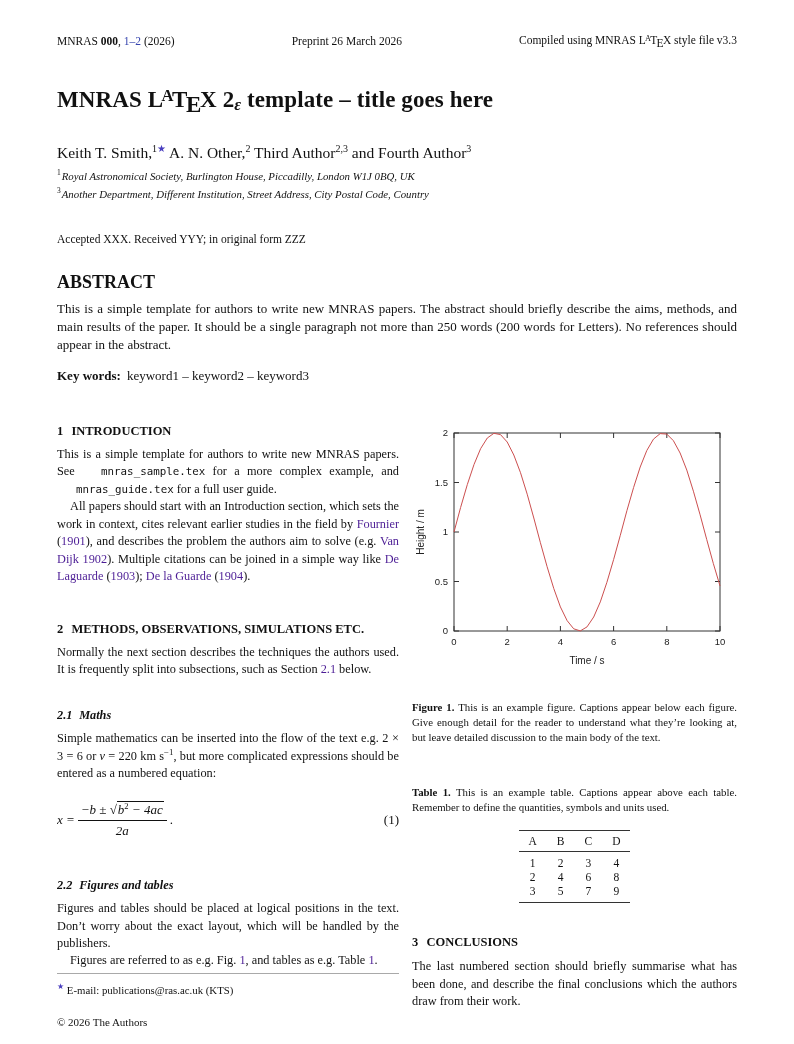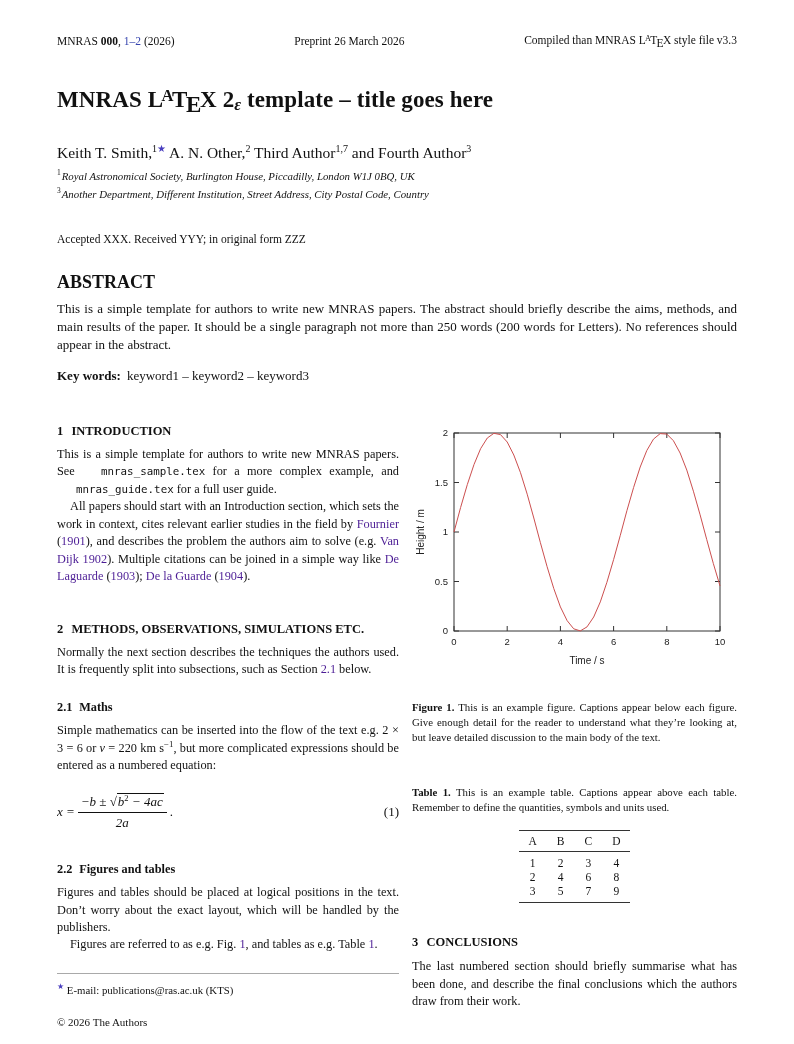--- a/index.html
+++ b/index.html
@@ -31,21 +31,21 @@
   .columns{margin-top:40px;display:flex;gap:13px;height:614px;overflow:hidden;}
   .col-left{width:342px;display:flex;flex-direction:column;}
   .col-right{width:325px;}
   .sec-head{font-size:12.5px;font-weight:bold;margin:0;}
   .sec-head .sec-no{margin-right:0.65em;}
   .sub-head{font-size:12.3px;font-weight:bold;margin:0;}
   .sub-head .sec-no{margin-right:0.55em;}
   .body-p{font-size:12.3px;line-height:1.42;text-align:justify;margin:7px 0 0 0;}
   .body-p.indent{text-indent:13px;margin-top:0;}
   .gap-lg{margin-top:36px;}
-  .gap-md{margin-top:22px;}
+  .gap-md{margin-top:30px;font-style:italic;}
   .sg-mono{font-family:"DejaVu Sans Mono",monospace;font-size:0.88em;padding-left:19px;}
   .sg-link{color:#4c1d95;}
   .sg-it{font-style:italic;}
   .sg-sup{vertical-align:super;font-size:0.72em;line-height:0;}
   
   .equation{display:flex;align-items:center;font-size:13px;margin:18px 0 9px 0;}
   .eq-var{font-style:italic;}
   .frac{display:inline-flex;flex-direction:column;align-items:center;margin:0 3px;}
   .frac-num{padding:0 3px 2px 3px;border-bottom:1px solid #111;}
   .frac-den{padding-top:2px;}
@@ -78,26 +78,26 @@
   .conc-p{margin-top:8px;}
 </style>
 </head>
 <body>
 
 <div class="page">
 
   <div class="pdf-header">
     <span class="hl"><span>MNRAS </span><b>000</b><span>, </span><span class="link">1–2</span><span> (2026)</span></span>
     <span>Preprint 26 March 2026</span>
-    <span><span>Compiled than MNRAS </span><span><span>L</span><span class="lx-a">A</span><span>T</span><span class="lx-e">E</span><span>X</span></span><span> style file v3.3</span></span>
+    <span><span>Compiled using MNRAS </span><span><span>L</span><span class="lx-a">A</span><span>T</span><span class="lx-e">E</span><span>X</span></span><span> style file v3.3</span></span>
   </div>
 
   <div class="paper-title"><span>MNRAS </span><span><span>L</span><span class="lx-a">A</span><span>T</span><span class="lx-e">E</span><span>X</span></span><span> 2</span><span class="title-eps">ε</span><span> template – title goes here</span></div>
 
-  <div class="authors" id="authors-line"><span>Keith T. Smith,</span><sup>1<span class="star">★</span></sup><span> A. N. Other,</span><sup>2</sup><span> Third Author</span><sup>1,7</sup><span> and Fourth Author</span><sup>3</sup></div>
+  <div class="authors" id="authors-line"><span>Keith T. Smith,</span><sup>1<span class="star">★</span></sup><span> A. N. Other,</span><sup>2</sup><span> Third Author</span><sup>2,3</sup><span> and Fourth Author</span><sup>3</sup></div>
 
   <div class="affils" id="affiliations">
       <div><sup>1</sup><span>Royal Astronomical Society, Burlington House, Piccadilly, London W1J 0BQ, UK</span></div>
       <div><sup>3</sup><span>Another Department, Different Institution, Street Address, City Postal Code, Country</span></div>
     </div>
 
   <div class="dates">Accepted XXX. Received YYY; in original form ZZZ</div>
 
   <div class="abs-head">ABSTRACT</div>
   <div class="abs-text">This is a simple template for authors to write new MNRAS papers. The abstract should briefly describe the aims, methods, and main results of the paper. It should be a single paragraph not more than 250 words (200 words for Letters). No references should appear in the abstract.</div>

